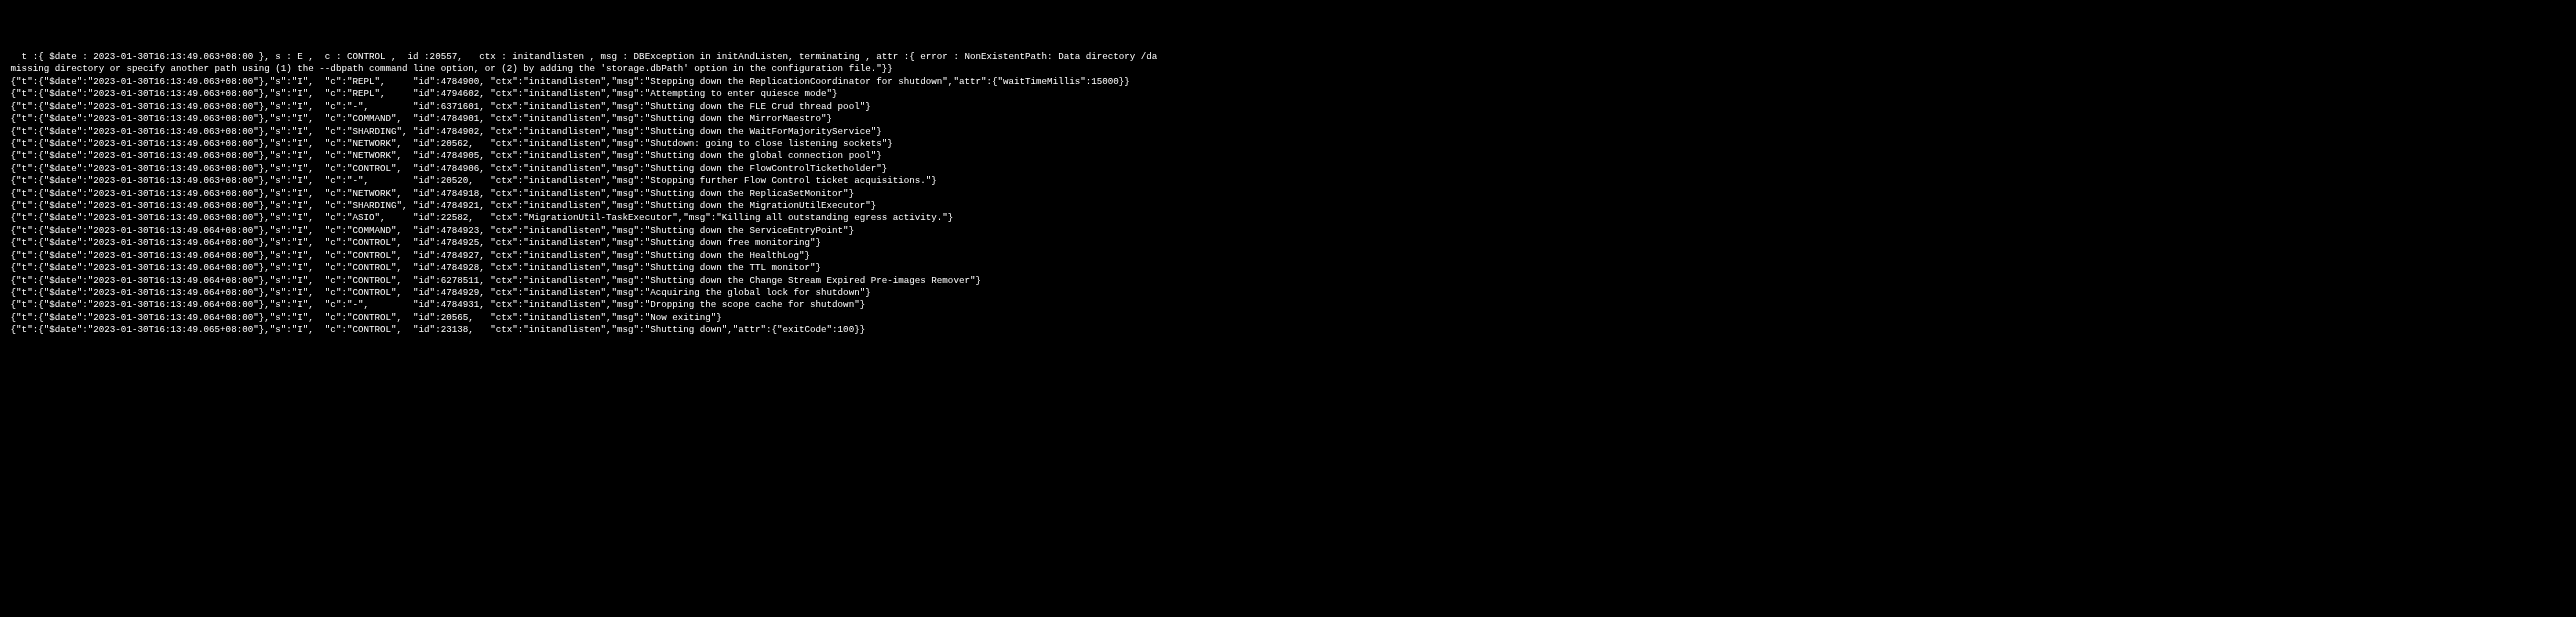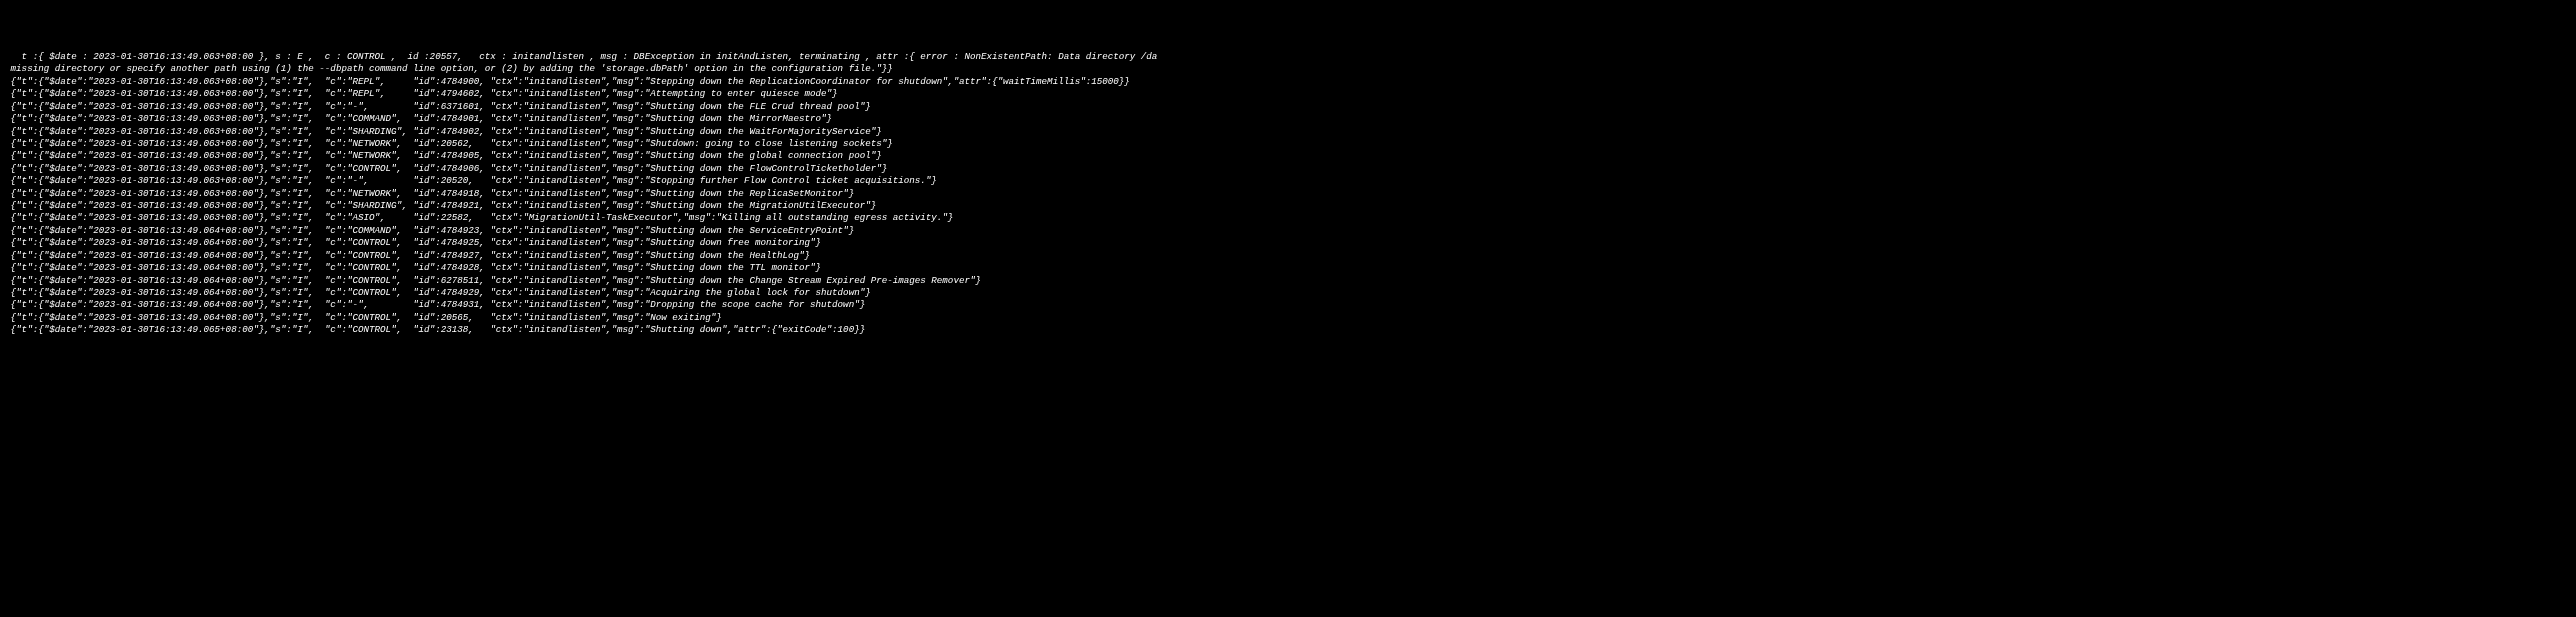--- a/index.html
+++ b/index.html
@@ -1,19 +1,18 @@
 <!DOCTYPE html>
 <html style="font-size:10.6px"><head>
   <meta charset="utf-8">
   <style>
     * {
       margin: 0;
       padding: 0;
       box-sizing: border-box;
-      font-style: italic;
     }
     body {
       background-color: #000000;
       color: #ffffff;
       font-family: 'Consolas', 'Monaco', 'Courier New', monospace;
       font-size: 9.2px;
       line-height: 1.35;
       padding: 1.3px 0;
       white-space: pre;
       overflow-x: auto;

